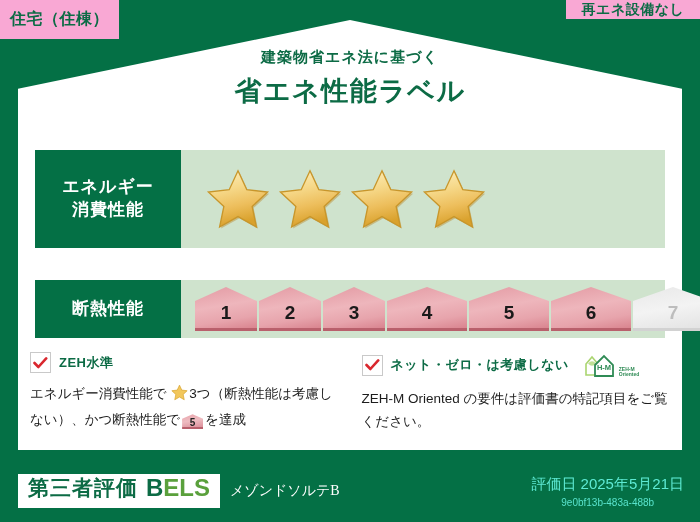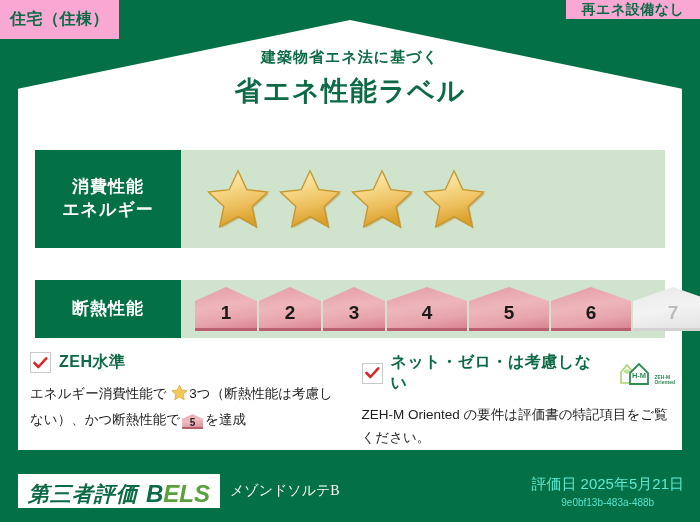--- a/index.html
+++ b/index.html
@@ -136,21 +136,21 @@
   }
   .checkbox {
     width: 21px; height: 21px;
     border: 1.5px solid #c9c9c9;
     background: #fff;
     display: flex; align-items: center; justify-content: center;
     flex: 0 0 auto;
   }
   .checkbox svg { display: block; }
   .criteria-title {
-    font-size: 16px; font-weight: bold; color: #0c6b45; letter-spacing: .5px;
+    font-size: 13px; font-weight: bold; color: #0c6b45; letter-spacing: .5px;
   }
   .criteria-body {
     font-size: 13.5px; color: #1d1d1d; line-height: 1.72;
   }
   .inline-star { vertical-align: -3px; margin: 0 1px; }
   .inline-grade {
     display: inline-block;
     width: 21px; height: 15px;
     background: linear-gradient(170deg,#e8a3ab 0%, #eebcc1 50%, #dc909b 100%);
     border-bottom: 2px solid #b9606c;
@@ -169,21 +169,21 @@
     left: 0; right: 0; bottom: 0;
     height: 62px;
     display: flex;
     align-items: center;
   }
   .bels-box {
     margin-left: 18px;
     background: #ffffff;
     height: 34px;
     padding: 0 10px;
-    display: flex; align-items: flex-end; gap: 8px; font-style: italic;
+    display: flex; align-items: flex-start; gap: 8px;
   }
   #bels-prefix { font-size: 21px; font-weight: bold; color: #0c6b45; letter-spacing: 1px; }
   .bels-word { font-size: 24px; font-weight: bold; letter-spacing: 0px; }
   .bels-b { color: #0c6b45; }
   .bels-els { color: #5aa03c; }
   #building-name {
     margin-left: 10px;
     color: #ffffff;
     font-size: 14px;
     font-family: Liberation Serif, serif;
@@ -207,22 +207,22 @@
 
   <div class="house-panel"></div>
 
   <div class="title-block">
     <div id="doc-subtitle">建築物省エネ法に基づく</div>
     <div id="doc-title">省エネ性能ラベル</div>
   </div>
 
   <div class="rating-row" id="row-energy">
     <div class="row-label">
+      <span>エネルギー</span>
       <span>消費性能</span>
-      <span>エネルギー</span>
     </div>
     <div class="row-body">
       <div class="stars-wrap" id="stars-wrap">
           <svg width="66" height="64" viewBox="0 0 24 24" class="star-ico">
             <defs>
               <linearGradient id="sg0" x1="0" y1="0" x2="0.25" y2="1">
                 <stop offset="0%" stop-color="#fdf0c2"></stop>
                 <stop offset="38%" stop-color="#f6d98a"></stop>
                 <stop offset="70%" stop-color="#edbe5c"></stop>
                 <stop offset="100%" stop-color="#d9a12c"></stop>

